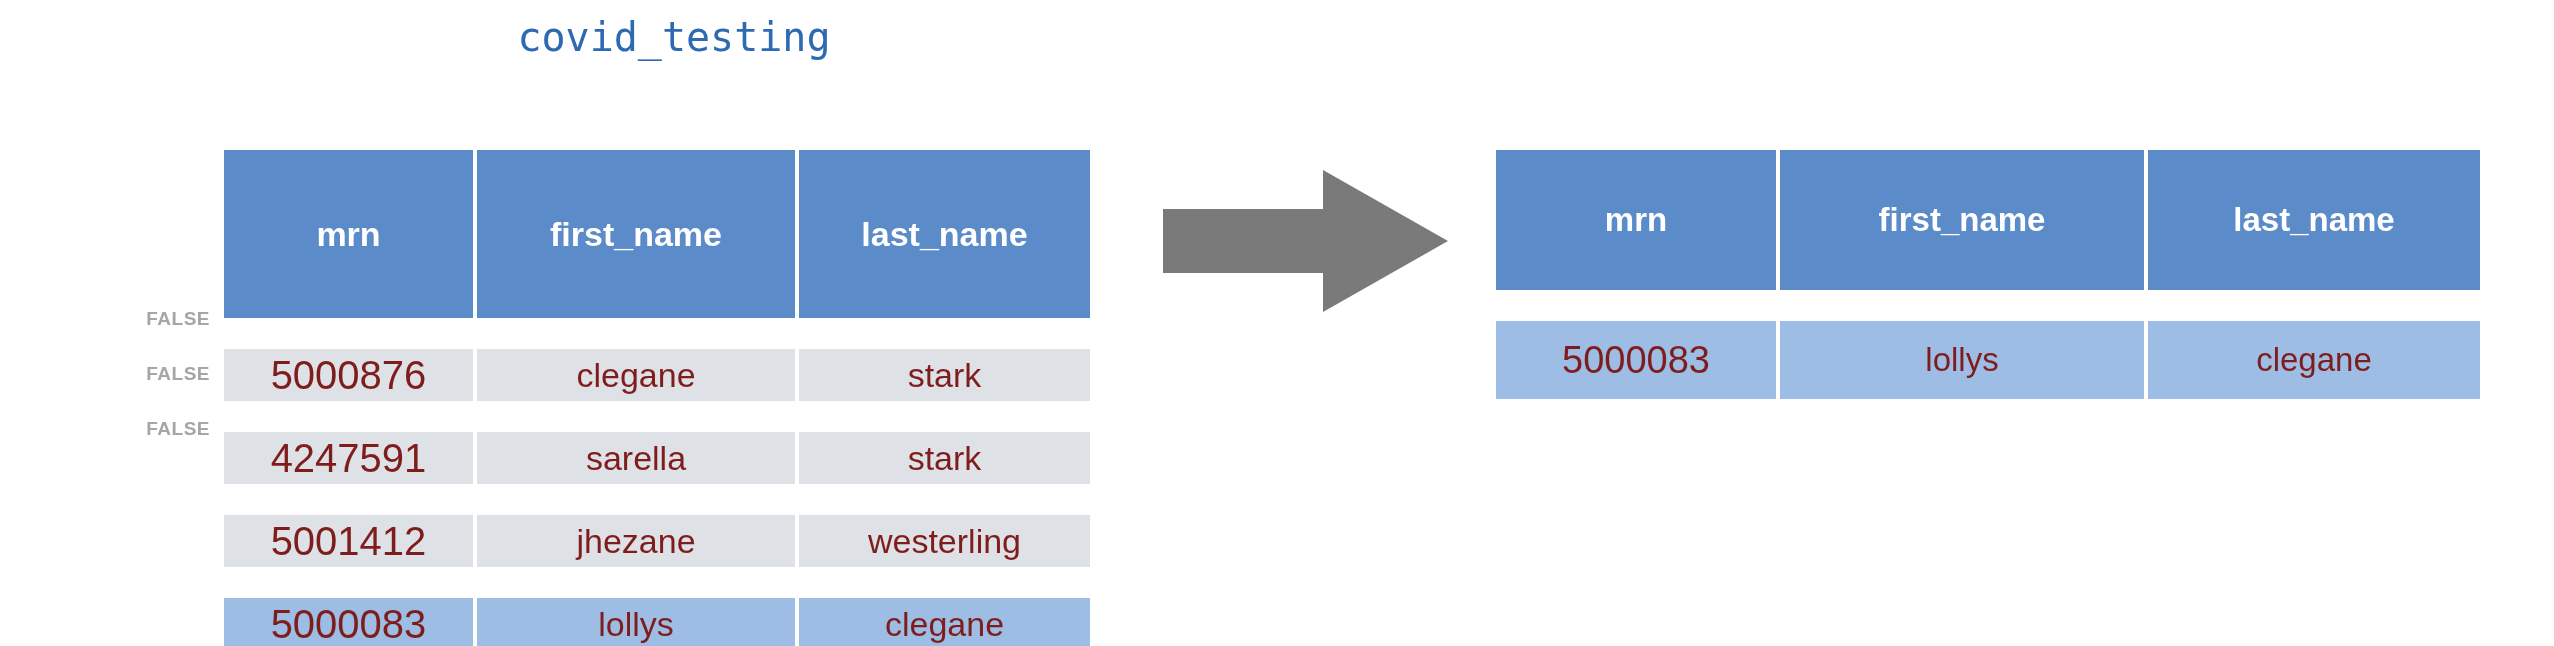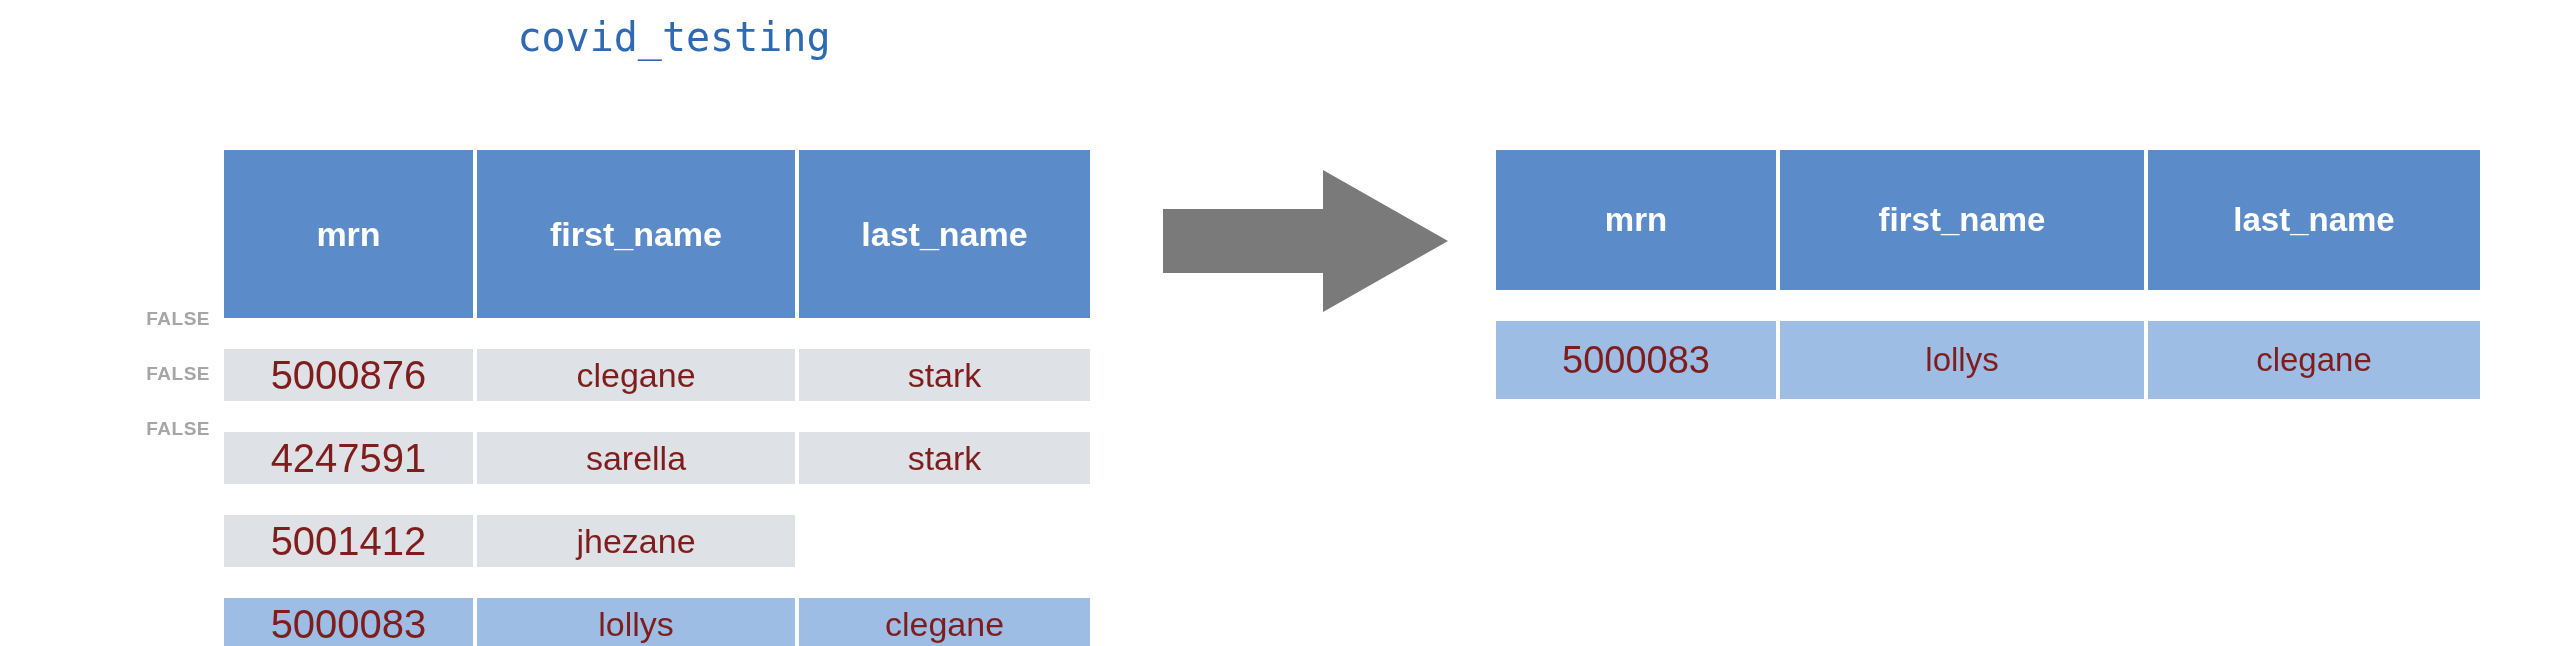--- a/index.html
+++ b/index.html
@@ -149,20 +149,21 @@
 
   <div class="db-row data">
     <div class="db-cell c0">4247591</div>
     <div class="db-cell c1">sarella</div>
     <div class="db-cell c2">stark</div>
   </div>
 
   <div class="db-row data">
     <div class="db-cell c0">5001412</div>
     <div class="db-cell c1">jhezane</div>
+    <div class="db-cell c2">westerling</div>
   </div>
 
   <div class="db-row data highlight">
     <div class="db-cell c0">5000083</div>
     <div class="db-cell c1">lollys</div>
     <div class="db-cell c2">clegane</div>
   </div>
 
 </div>
 

